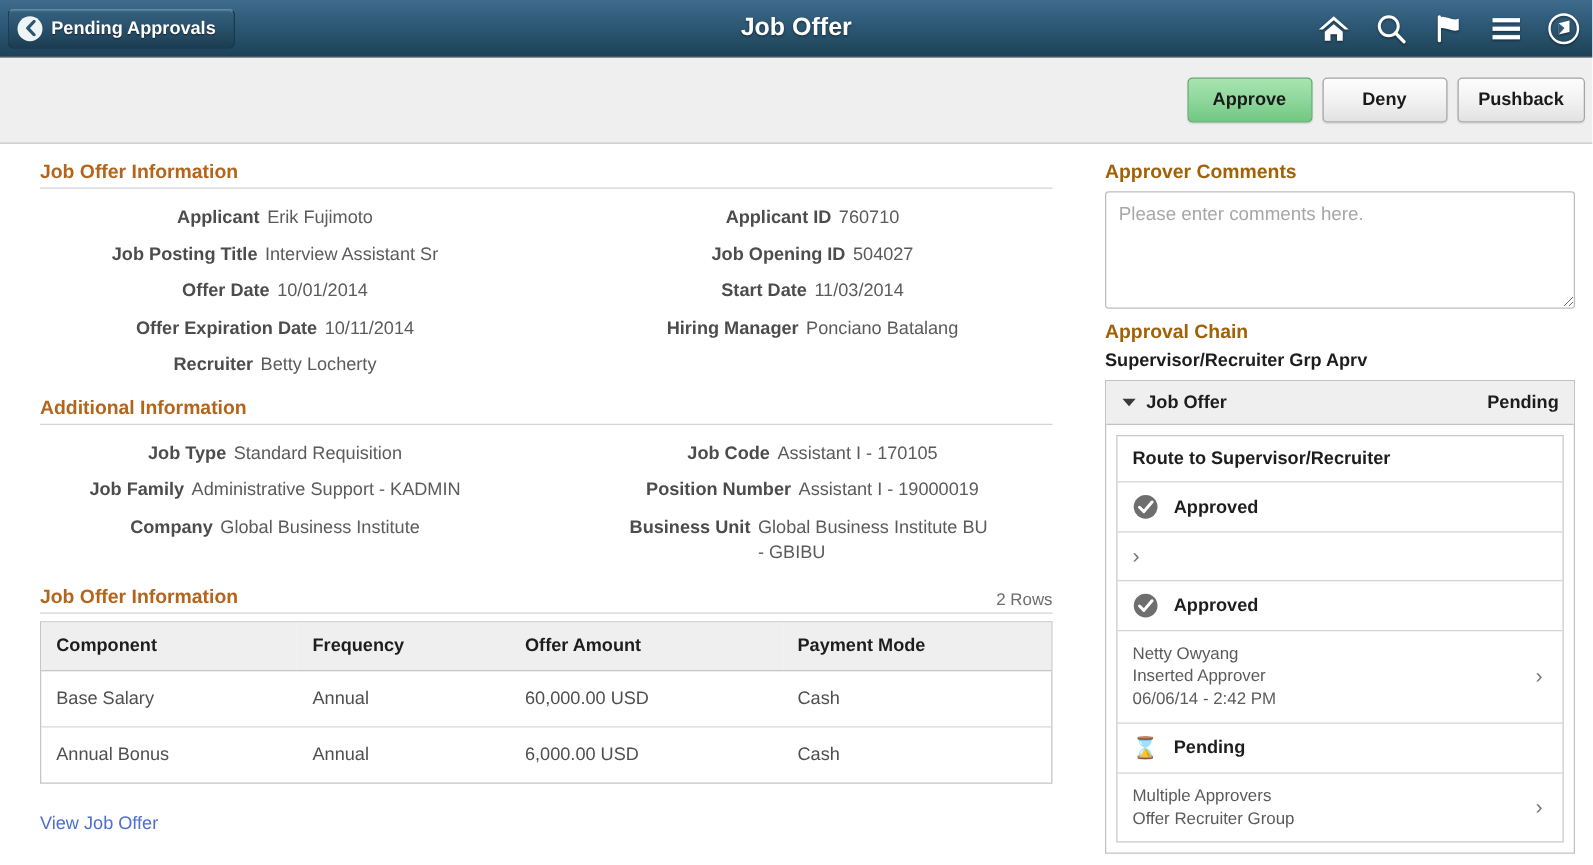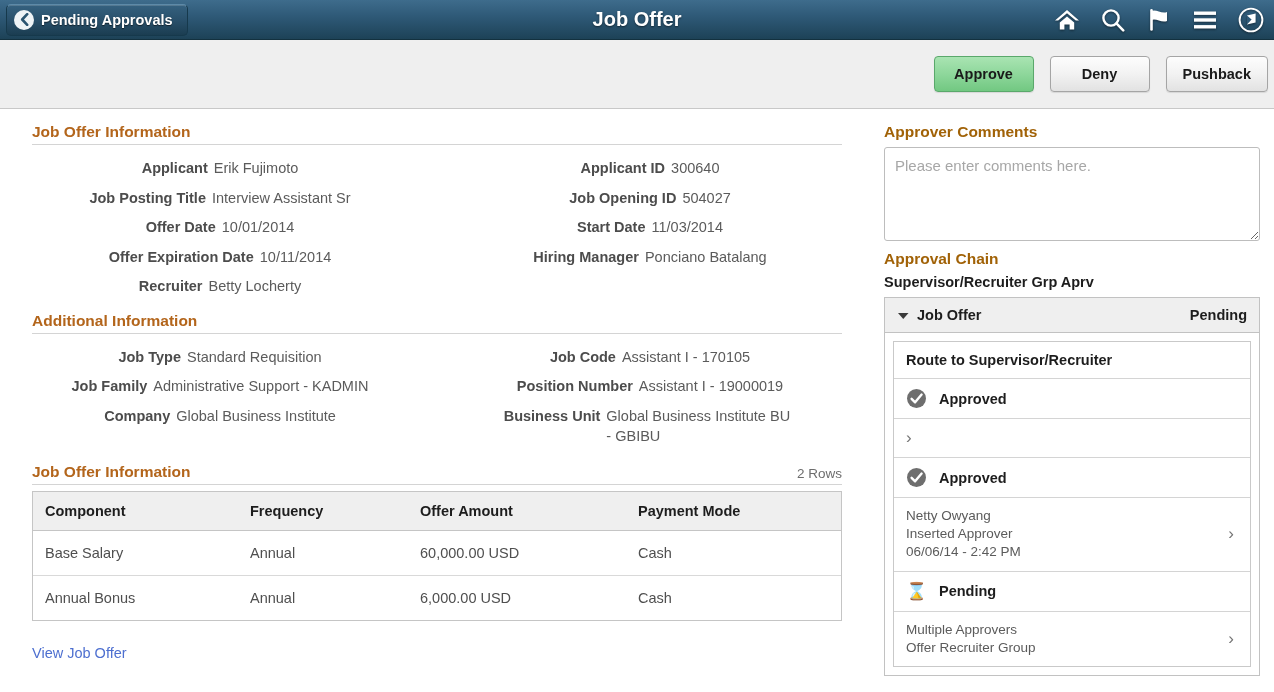--- a/index.html
+++ b/index.html
@@ -7,21 +7,21 @@
   html, body {
     width: 1274px; height: 692px;
     font-family: "Liberation Sans", sans-serif;
     background: #ffffff;
     overflow: hidden;
   }
 
   
   .header {
     position: relative;
-    height: 40px;
+    height: 46px;
     background: linear-gradient(to bottom, #3e6c8c 0%, #2f5a78 40%, #1d4257 100%);
     border-bottom: 1px solid #13313f;
     display: flex;
     align-items: center;
   }
   .back-btn {
     margin-left: 6px;
     height: 32px;
     display: flex;
     align-items: center;
@@ -75,21 +75,21 @@
 
   
   .actionbar {
     height: 69px;
     background: #efefef;
     border-bottom: 1px solid #c8c8c8;
     display: flex;
     align-items: center;
     justify-content: flex-end;
     padding-right: 6px;
-    gap: 16px;
+    gap: 8px;
   }
   .btn {
     height: 36px;
     min-width: 100px;
     padding: 0 16px;
     font-family: "Liberation Sans", sans-serif;
     font-size: 14.5px;
     font-weight: bold;
     color: #1a1a1a;
     border-radius: 4px;
@@ -379,21 +379,21 @@
           <span class="val">10/11/2014</span>
         </div>
         <div class="fld">
           <span class="lbl">Recruiter</span>
           <span class="val">Betty Locherty</span>
         </div>
       </div>
       <div>
         <div class="fld">
           <span class="lbl">Applicant ID</span>
-          <span class="val">300640</span>
+          <span class="val">760710</span>
         </div>
         <div class="fld">
           <span class="lbl">Job Opening ID</span>
           <span class="val">504027</span>
         </div>
         <div class="fld">
           <span class="lbl">Start Date</span>
           <span class="val">11/03/2014</span>
         </div>
         <div class="fld">

